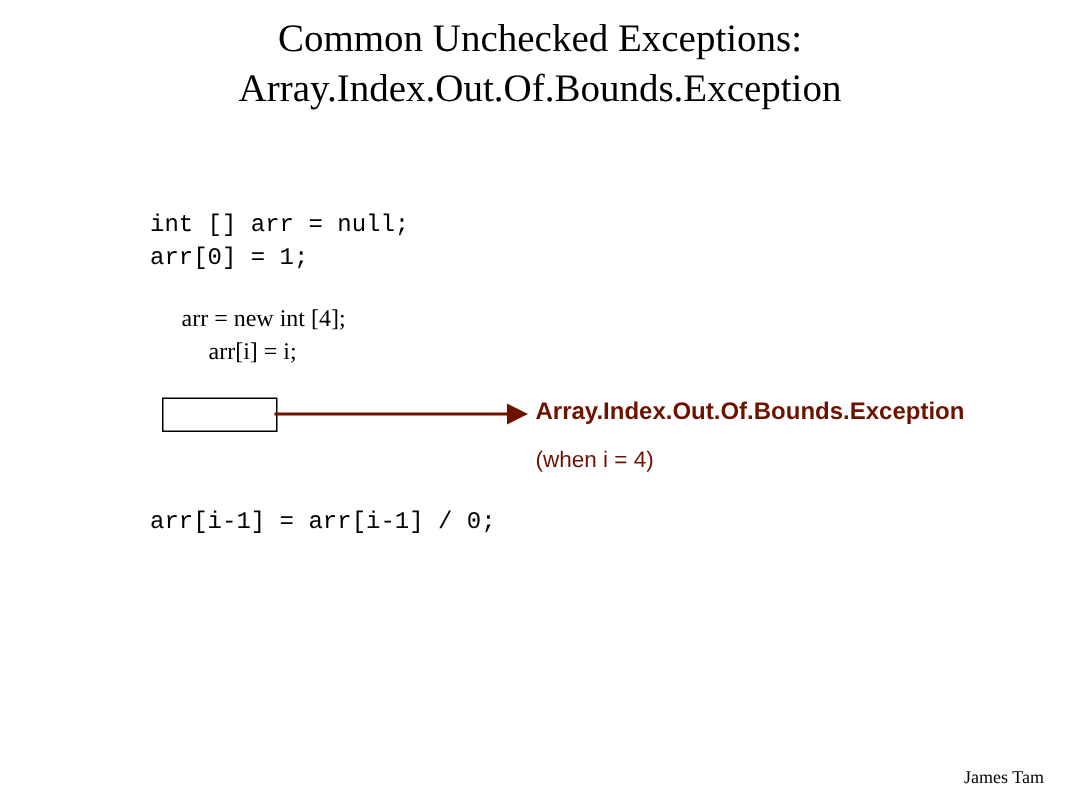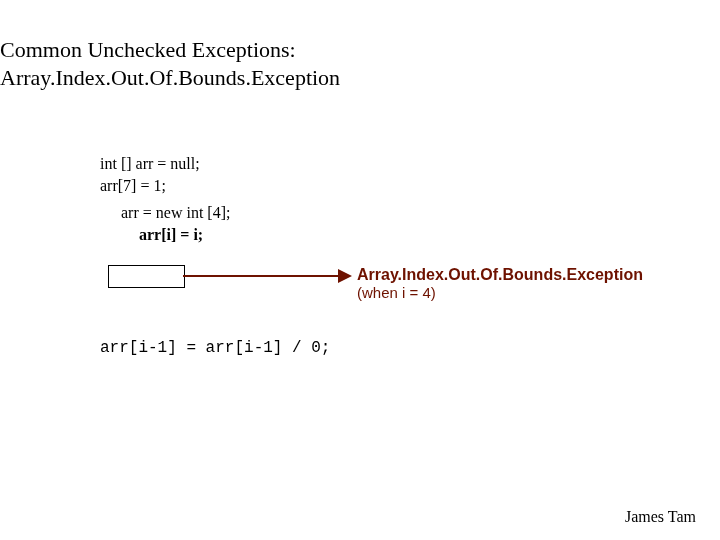--- a/index.html
+++ b/index.html
@@ -6,34 +6,35 @@
     margin: 0;
     padding: 0;
     width: 720px;
     height: 540px;
     background: #fff;
     font-family: "Times New Roman", Times, serif;
     position: relative;
     overflow: hidden;
   }
   .title {
-    font-size: 22px;
-    margin-top: 36px;
+    text-align: center;
+    font-size: 26px;
+    margin-top: 10px;
     line-height: 1.25;
   }
   .codeblock {
     position: absolute;
     left: 100px;
     font-size: 16px;
     line-height: 1.35;
   }
-  .block1 { top: 153px; }
+  .block1 { top: 140px; font-family: Liberation Mono, monospace; }
   .block2 { top: 202px; margin-left: 21px; }
   .block3 { top: 338px; font-family: Liberation Mono, monospace; }
-  .indent { padding-left: 18px; font-weight: bold; }
+  .indent { padding-left: 18px; }
   .box {
     position: absolute;
     border: 1.5px solid #000;
     left: 108px;
     top: 265px;
     width: 75px;
     height: 21px;
   }
   .arrow-line {
     position: absolute;
@@ -57,43 +58,43 @@
     left: 357px;
     top: 266px;
     font-family: Arial, Helvetica, sans-serif;
     font-size: 16px;
     font-weight: bold;
     color: #6e1200;
   }
   .callout-sub {
     position: absolute;
     left: 357px;
-    top: 284px;
+    top: 298px;
     font-family: Arial, Helvetica, sans-serif;
     font-size: 15px;
     color: #6e1200;
   }
   .footer {
     position: absolute;
     right: 24px;
     bottom: 14px;
-    font-size: 16px;
+    font-size: 12px;
   }
 </style>
 </head>
 <body>
 
 <div class="title">
   <div>Common Unchecked Exceptions:</div>
   <div>Array.Index.Out.Of.Bounds.Exception</div>
 </div>
 
 <div class="codeblock block1">
   <div>int [] arr = null;</div>
-  <div>arr[7] = 1;</div>
+  <div>arr[0] = 1;</div>
 </div>
 
 <div class="codeblock block2">
   <div>arr = new int [4];</div>
   <div class="indent">arr[i] = i;</div>
 </div>
 
 <div class="box"></div>
 <div class="arrow-line"></div>
 <div class="arrow-head"></div>

